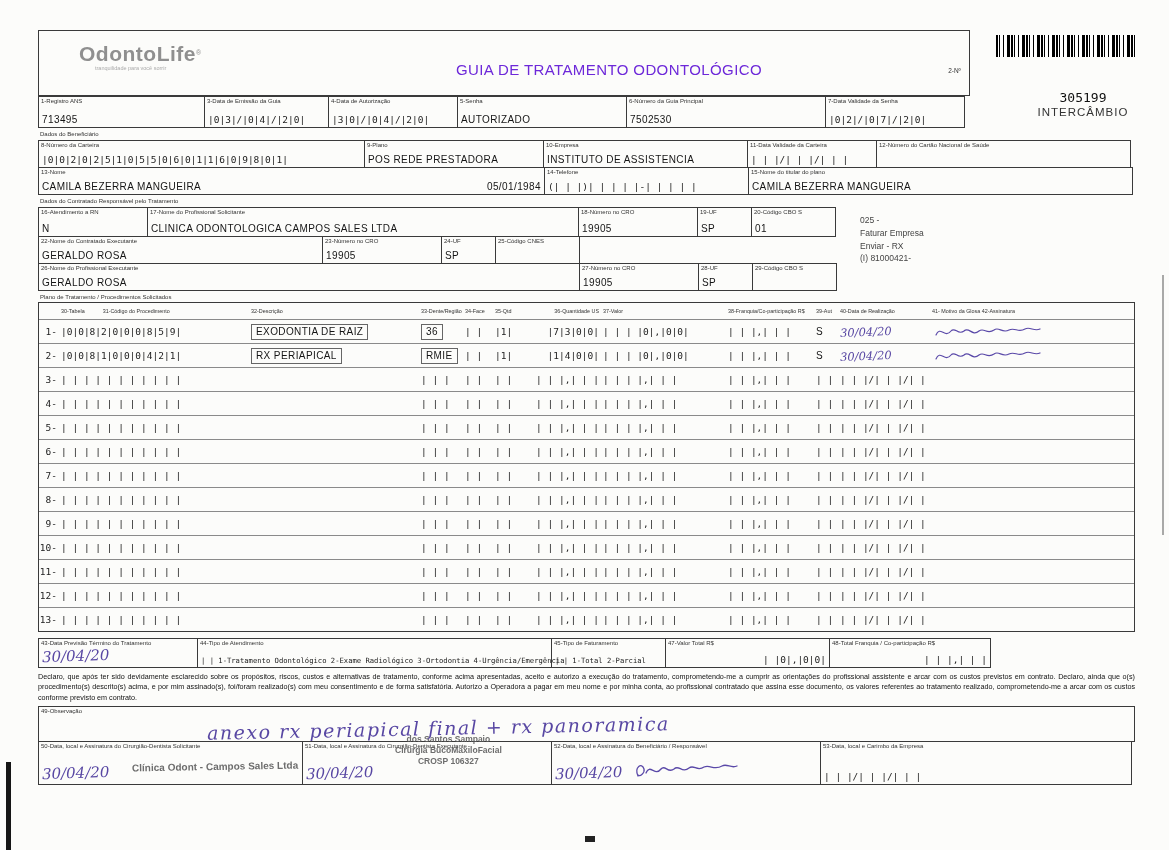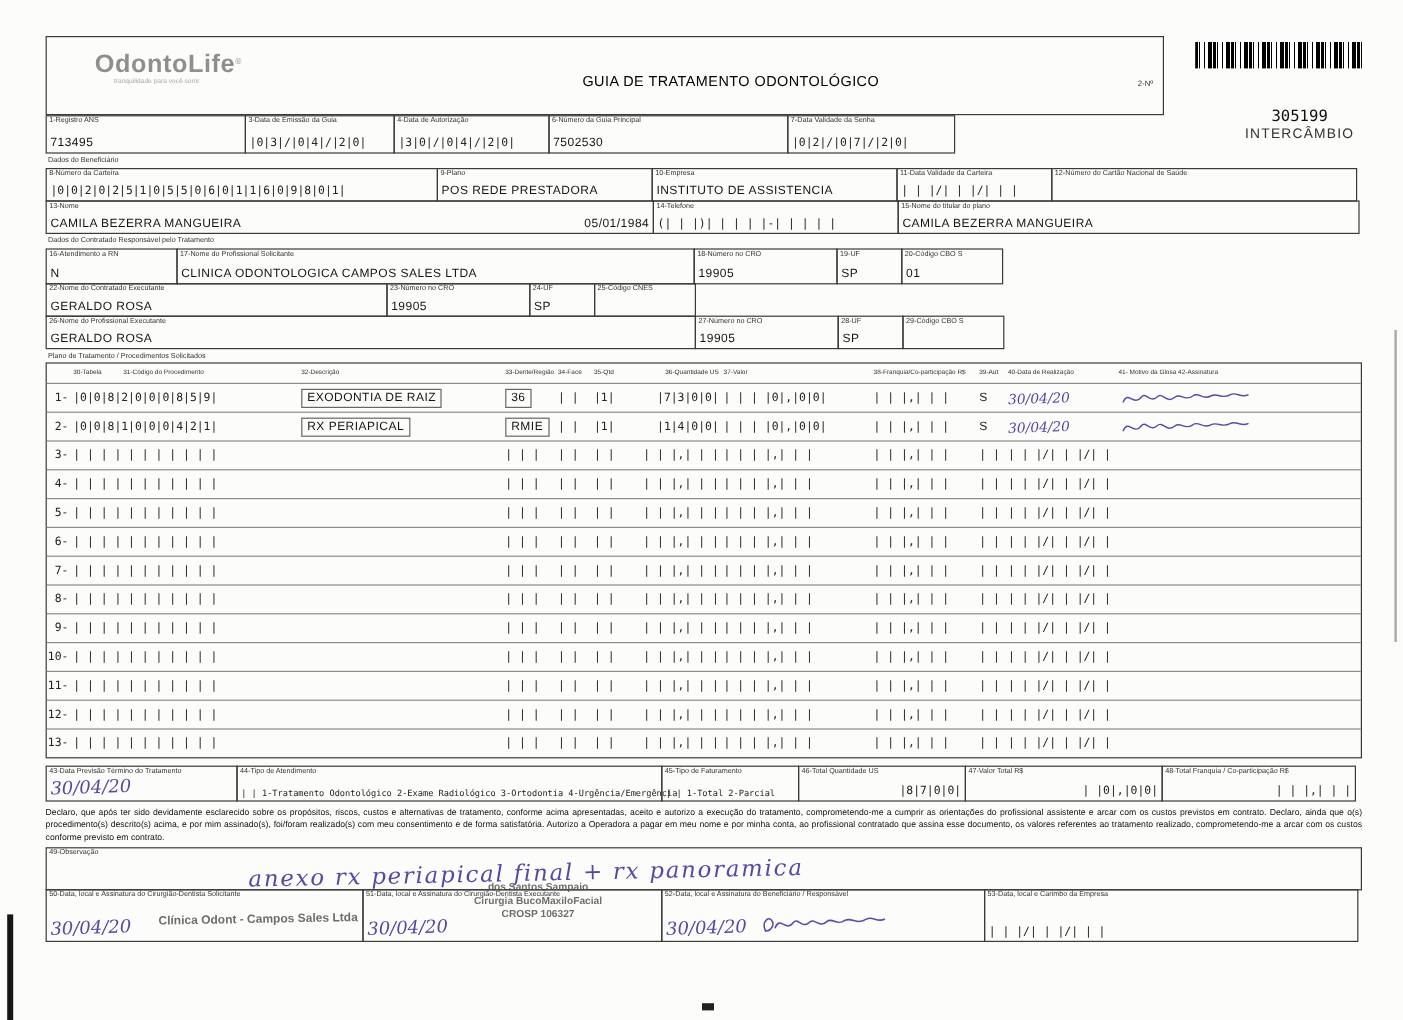--- a/index.html
+++ b/index.html
@@ -20,21 +20,21 @@
   .strip{font-size:6px;color:#333;height:12px;box-sizing:border-box;padding:3px 2px 0;}
 
   
   .header-box{position:relative;border:1px solid #3a3a3a;box-sizing:border-box;
               width:932px;height:66px;}
   .logo{position:absolute;left:40px;top:12px;line-height:1;}
   .logo-main{font-size:21px;font-weight:bold;color:#8f8f8f;letter-spacing:.5px;}
   .logo-reg{font-size:7px;color:#8f8f8f;vertical-align:super;}
   .logo-tag{display:block;font-size:5.5px;color:#aaa;margin-top:2px;padding-left:16px;}
   .doc-title{position:absolute;left:320px;top:30px;width:500px;text-align:center;
-             font-size:12px;letter-spacing:.4px;color:#000000;}
+             font-size:15px;letter-spacing:.4px;color:#6d28d9;}
   .guide-no{position:absolute;right:8px;top:36px;font-size:6.5px;color:#333;}
   .barcode{position:absolute;left:958px;top:5px;width:140px;height:22px;
            background:repeating-linear-gradient(90deg,#000 0 2px,#fff 2px 3px,#000 3px 4px,
              #fff 4px 7px,#000 7px 8px,#fff 8px 11px,#000 11px 14px,#fff 14px 15px);}
   .serial-block{position:absolute;left:970px;top:60px;width:150px;text-align:center;}
   .serial-num{font-family:"DejaVu Sans Mono",monospace;font-size:13px;color:#111;display:block;}
   .serial-net{font-size:11.5px;letter-spacing:1px;color:#333;display:block;margin-top:1px;}
 
   
   .side-note{position:absolute;left:822px;top:184px;width:170px;font-size:8.5px;
@@ -106,20 +106,24 @@
       <span class="typedv">713495</span>
     </div>
     <div class="fbox" style="width:125px;height:32px;">
       <span class="flabel">3-Data de Emissão da Guia</span>
       <span class="comb">|0|3|/|0|4|/|2|0|</span>
     </div>
     <div class="fbox" style="width:130px;height:32px;">
       <span class="flabel">4-Data de Autorização</span>
       <span class="comb">|3|0|/|0|4|/|2|0|</span>
     </div>
+    <div class="fbox" style="width:170px;height:32px;">
+      <span class="flabel">5-Senha</span>
+      <span class="typedv">AUTORIZADO</span>
+    </div>
     <div class="fbox" style="width:200px;height:32px;">
       <span class="flabel">6-Número da Guia Principal</span>
       <span class="typedv">7502530</span>
     </div>
     <div class="fbox" style="width:140px;height:32px;">
       <span class="flabel">7-Data Validade da Senha</span>
       <span class="comb">|0|2|/|0|7|/|2|0|</span>
     </div>
   </div>
 
@@ -213,20 +217,26 @@
       <span class="typedv">19905</span>
     </div>
     <div class="fbox" style="width:55px;height:28px;">
       <span class="flabel">28-UF</span>
       <span class="typedv">SP</span>
     </div>
     <div class="fbox" style="width:85px;height:28px;">
       <span class="flabel">29-Código CBO S</span>
       <span class="typedv"></span>
     </div>
+  </div>
+  <div class="side-note">
+    <span style="display:block">025 -</span>
+    <span style="display:block">Faturar Empresa</span>
+    <span style="display:block">Enviar - RX</span>
+    <span style="display:block">(I) 81000421-</span>
   </div>
 
   <div class="strip">Plano de Tratamento / Procedimentos Solicitados</div>
   <div class="ptable">
     <div class="phead">
       <div class="pcell col-num"></div>
       <div class="pcell col-code">
         <span style="margin-right:18px;">30-Tabela</span>
         <span>31-Código do Procedimento</span>
       </div>
@@ -747,24 +757,20 @@
       <span class="hand hand-lg">30/04/20</span>
     </div>
     <div class="fbox" style="width:355px;height:30px;">
       <span class="flabel">44-Tipo de Atendimento</span>
       <span class="comb" style="font-size:7.2px;">|  |  1-Tratamento Odontológico  2-Exame Radiológico  3-Ortodontia  4-Urgência/Emergência</span>
     </div>
     <div class="fbox" style="width:115px;height:30px;">
       <span class="flabel">45-Tipo de Faturamento</span>
       <span class="comb" style="font-size:7.2px;">|  |  1-Total  2-Parcial</span>
     </div>
-    <div class="fbox" style="width:140px;height:30px;justify-content:flex-end;">
-      <span class="flabel">46-Total Quantidade US</span>
-      <span class="comb">|8|7|0|0|</span>
-    </div>
     <div class="fbox" style="width:165px;height:30px;justify-content:flex-end;">
       <span class="flabel">47-Valor Total R$</span>
       <span class="comb">| |0|,|0|0|</span>
     </div>
     <div class="fbox" style="width:162px;height:30px;justify-content:flex-end;">
       <span class="flabel">48-Total Franquia / Co-participação R$</span>
       <span class="comb">| | |,| | |</span>
     </div>
   </div>
 

